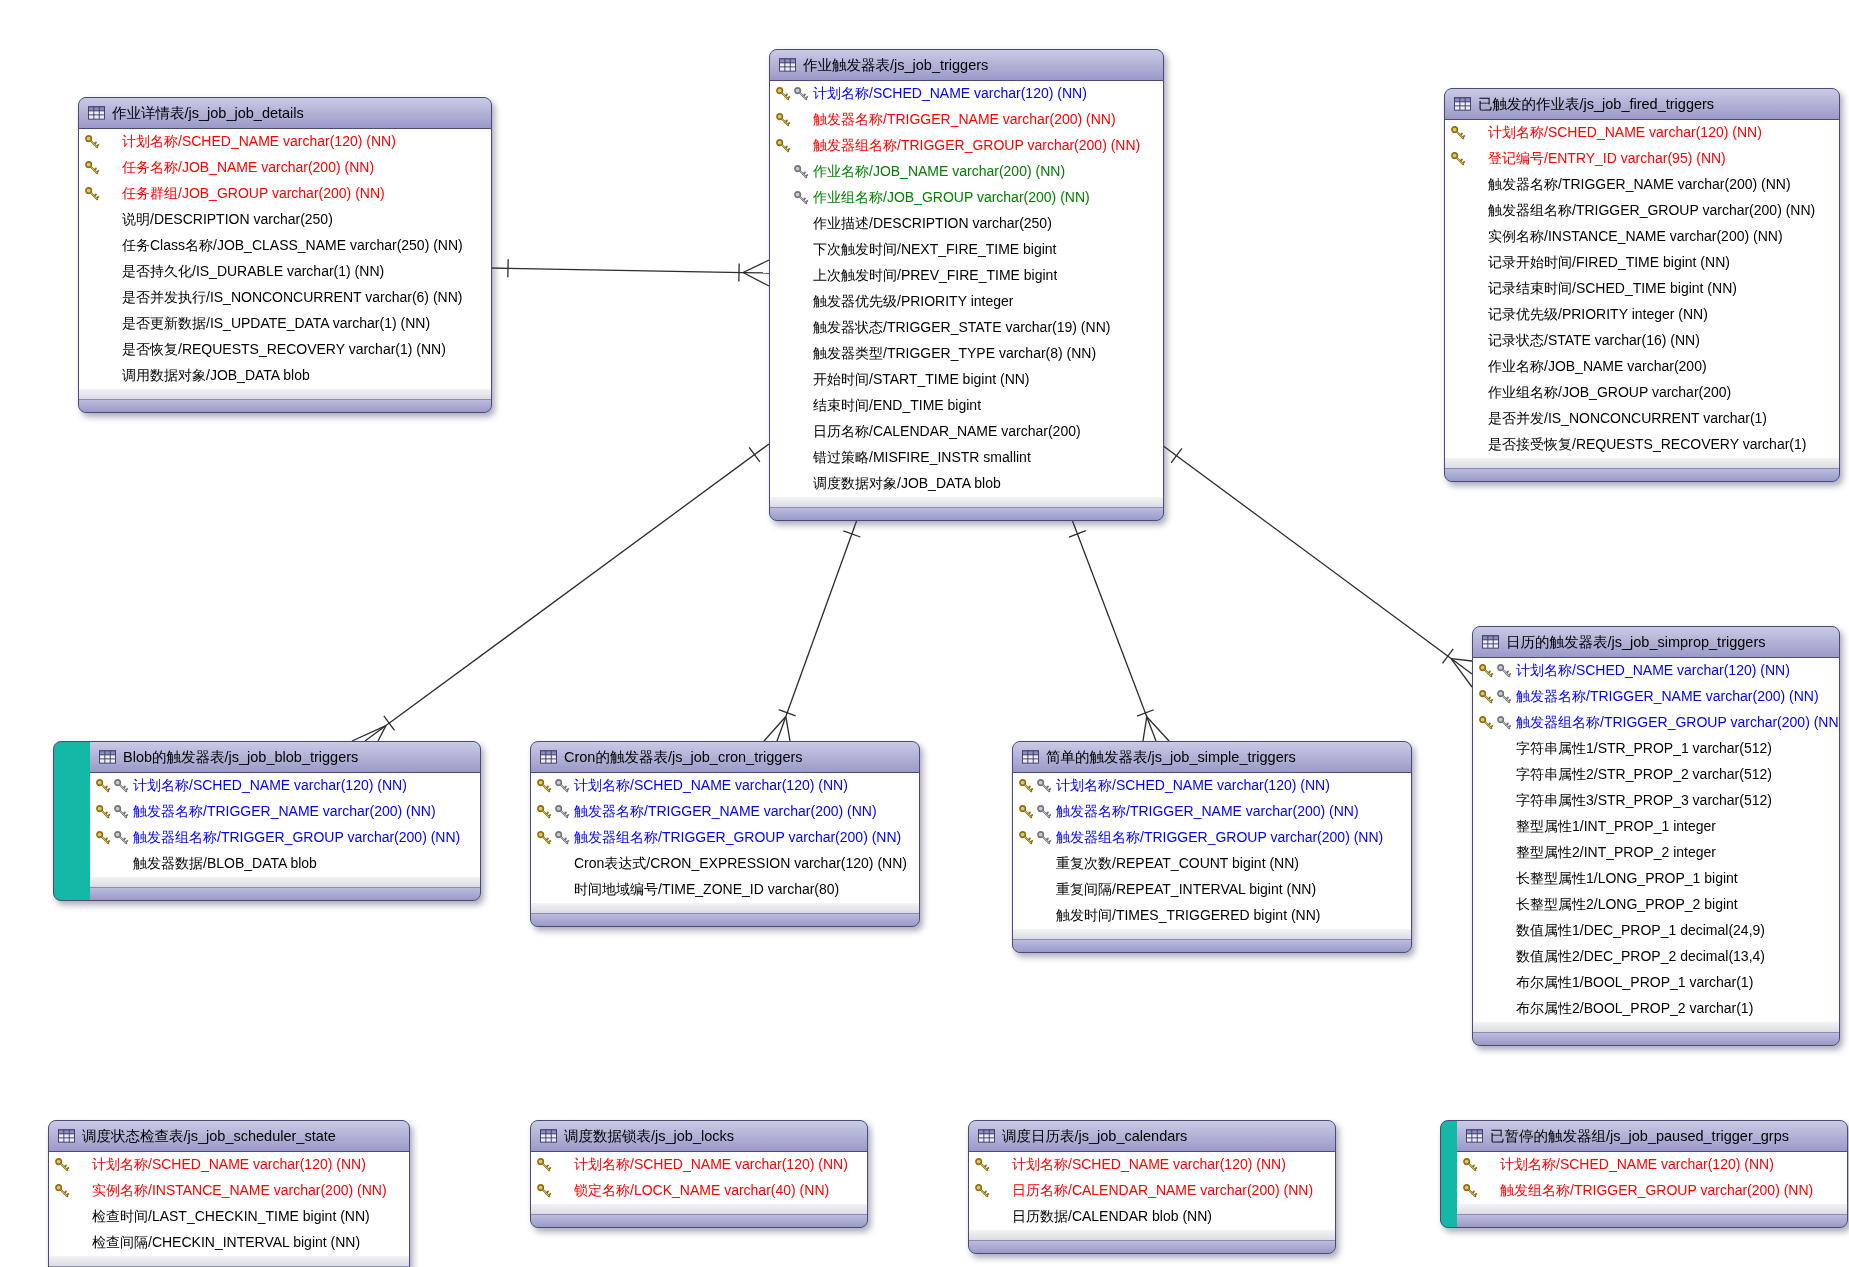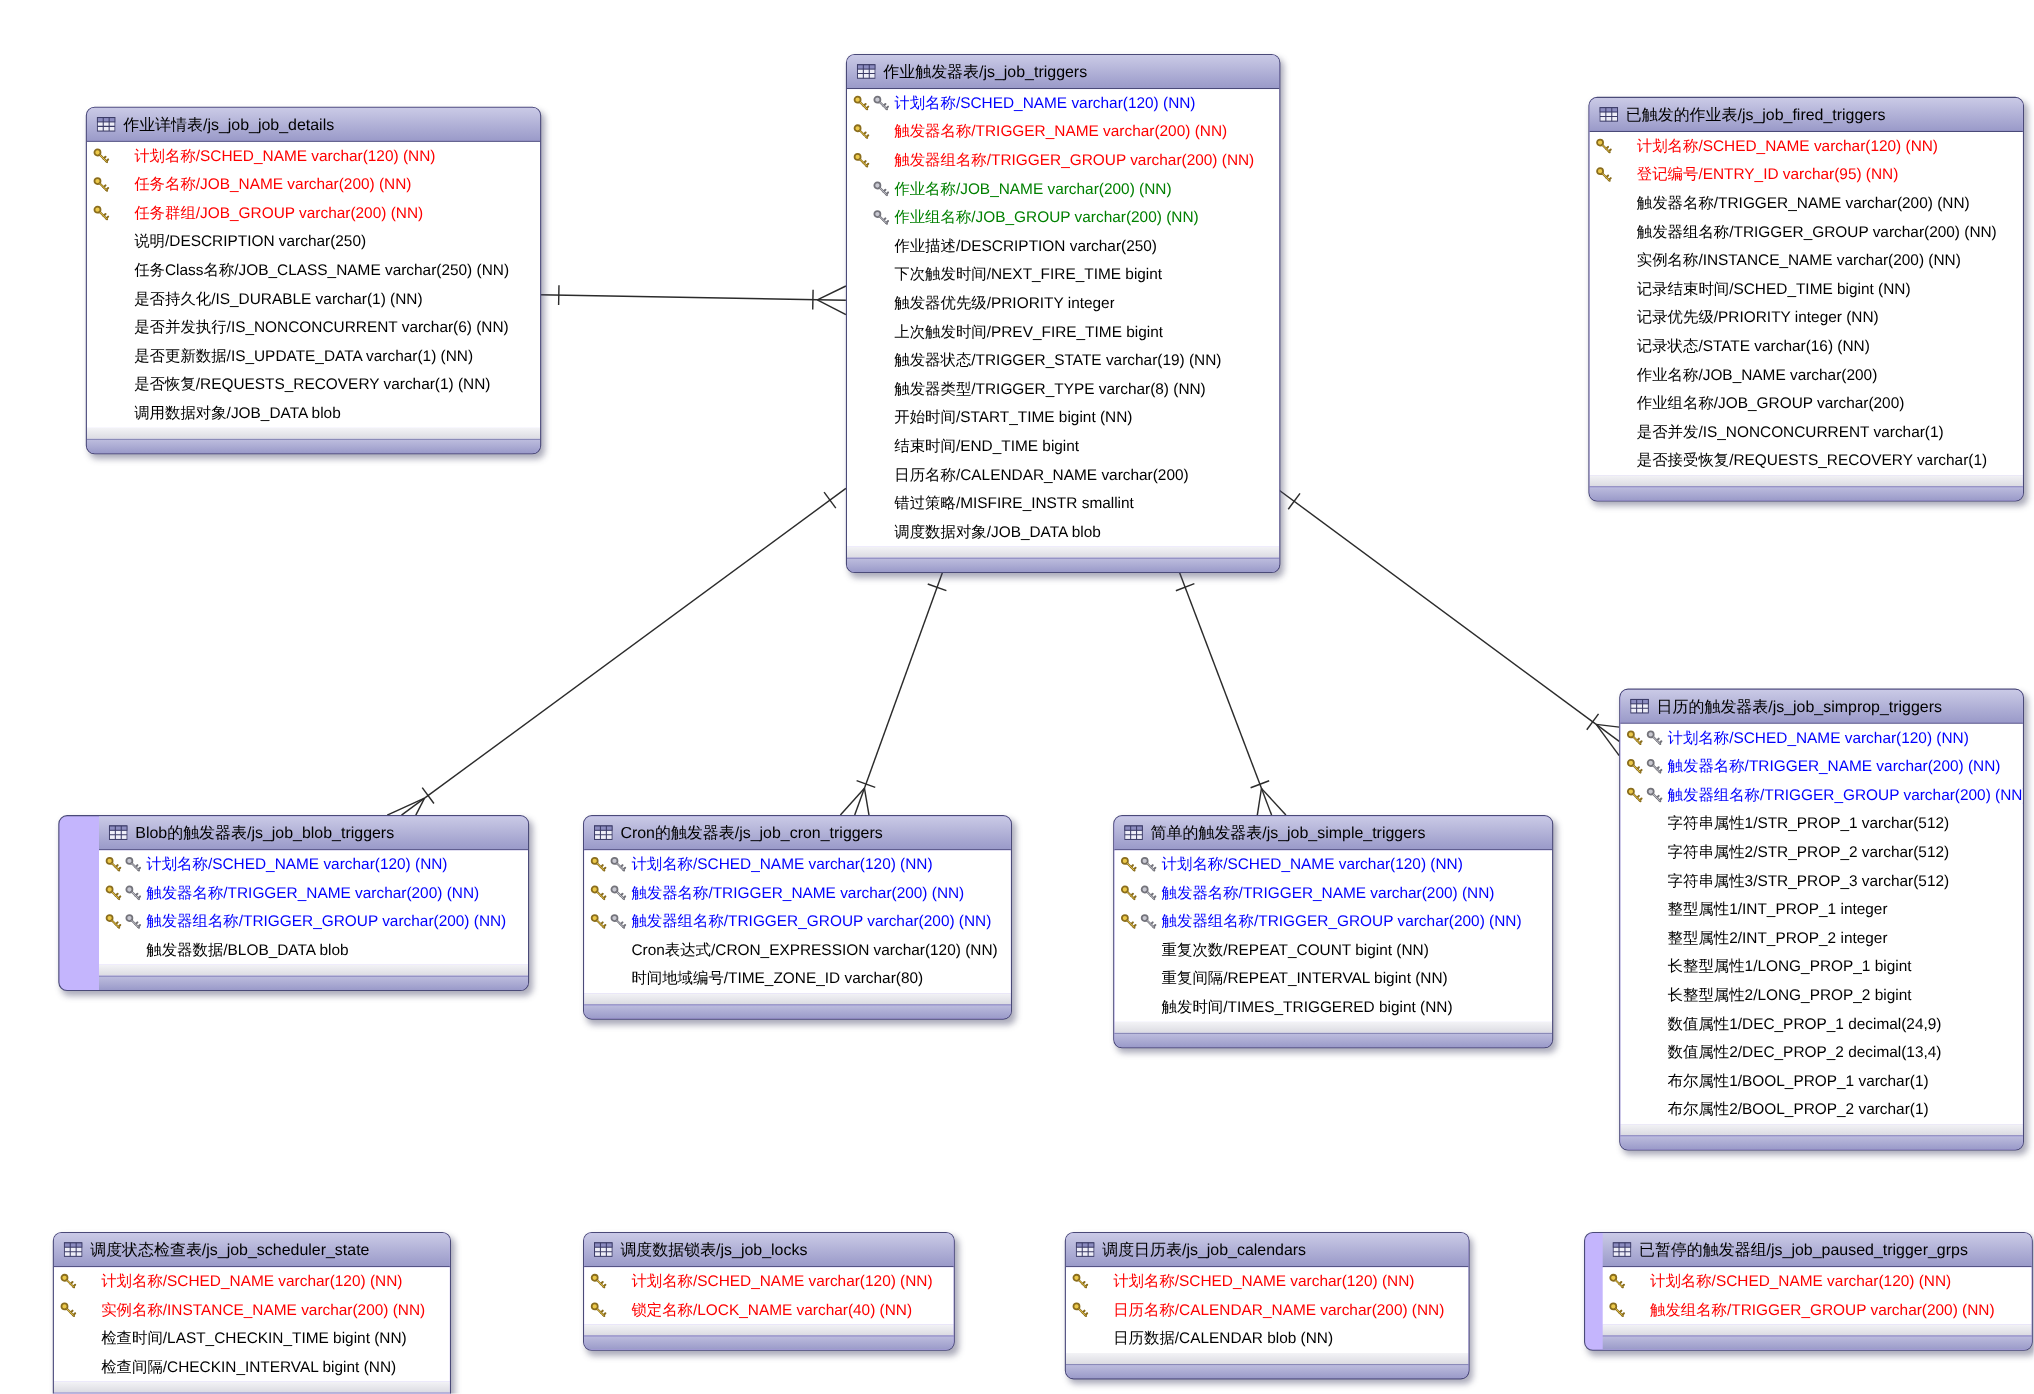--- a/index.html
+++ b/index.html
@@ -1,20 +1,20 @@
 <!DOCTYPE html>
 <html><head>
 <meta charset="utf-8">
 <style>
   html,body{margin:0;padding:0;background:#ffffff;}
   #canvas{position:relative;width:1849px;height:1267px;overflow:hidden;
           font-family:"Liberation Sans",sans-serif;background:#ffffff;}
   #relations{position:absolute;left:0;top:0;width:1849px;height:1267px;z-index:0;}
   .er-table{position:absolute;z-index:1;border:1.5px solid #4a4a78;border-radius:8px;
-            background:#c4b5fd;box-shadow:3px 4px 6px rgba(70,70,105,.45);overflow:hidden;}
+            background:#14b8a6;box-shadow:3px 4px 6px rgba(70,70,105,.45);overflow:hidden;}
   .thead{height:30px;display:flex;align-items:center;gap:7px;padding:0 9px;
          background:linear-gradient(#cacae6,#9a9ac9);border-bottom:1.3px solid #4a4a78;
          font-size:14.5px;color:#000;white-space:nowrap;}
   .tbody{background:#fff;}
   .row{height:26px;display:flex;align-items:center;white-space:nowrap;font-size:14px;}
   .icons{width:43px;min-width:43px;display:flex;align-items:center;padding-left:5px;
          box-sizing:border-box;gap:2px;}
   .islot{width:16px;min-width:16px;height:16px;display:inline-flex;}
   .ftext{overflow:hidden;}
   .c-red{color:#fe0000;} .c-blue{color:#0000fe;} .c-green{color:#008000;} .c-black{color:#000;}
@@ -257,25 +257,25 @@
         <div class="row">
           <span class="icons"></span>
           <span class="ftext c-black">作业描述/DESCRIPTION varchar(250)</span>
         </div>
         <div class="row">
           <span class="icons"></span>
           <span class="ftext c-black">下次触发时间/NEXT_FIRE_TIME bigint</span>
         </div>
         <div class="row">
           <span class="icons"></span>
+          <span class="ftext c-black">上次触发时间/PREV_FIRE_TIME bigint</span>
+        </div>
+        <div class="row">
+          <span class="icons"></span>
           <span class="ftext c-black">触发器优先级/PRIORITY integer</span>
-        </div>
-        <div class="row">
-          <span class="icons"></span>
-          <span class="ftext c-black">上次触发时间/PREV_FIRE_TIME bigint</span>
         </div>
         <div class="row">
           <span class="icons"></span>
           <span class="ftext c-black">触发器状态/TRIGGER_STATE varchar(19) (NN)</span>
         </div>
         <div class="row">
           <span class="icons"></span>
           <span class="ftext c-black">触发器类型/TRIGGER_TYPE varchar(8) (NN)</span>
         </div>
         <div class="row">
@@ -353,20 +353,24 @@
         <div class="row">
           <span class="icons"></span>
           <span class="ftext c-black">触发器组名称/TRIGGER_GROUP varchar(200) (NN)</span>
         </div>
         <div class="row">
           <span class="icons"></span>
           <span class="ftext c-black">实例名称/INSTANCE_NAME varchar(200) (NN)</span>
         </div>
         <div class="row">
           <span class="icons"></span>
+          <span class="ftext c-black">记录开始时间/FIRED_TIME bigint (NN)</span>
+        </div>
+        <div class="row">
+          <span class="icons"></span>
           <span class="ftext c-black">记录结束时间/SCHED_TIME bigint (NN)</span>
         </div>
         <div class="row">
           <span class="icons"></span>
           <span class="ftext c-black">记录优先级/PRIORITY integer (NN)</span>
         </div>
         <div class="row">
           <span class="icons"></span>
           <span class="ftext c-black">记录状态/STATE varchar(16) (NN)</span>
         </div>

